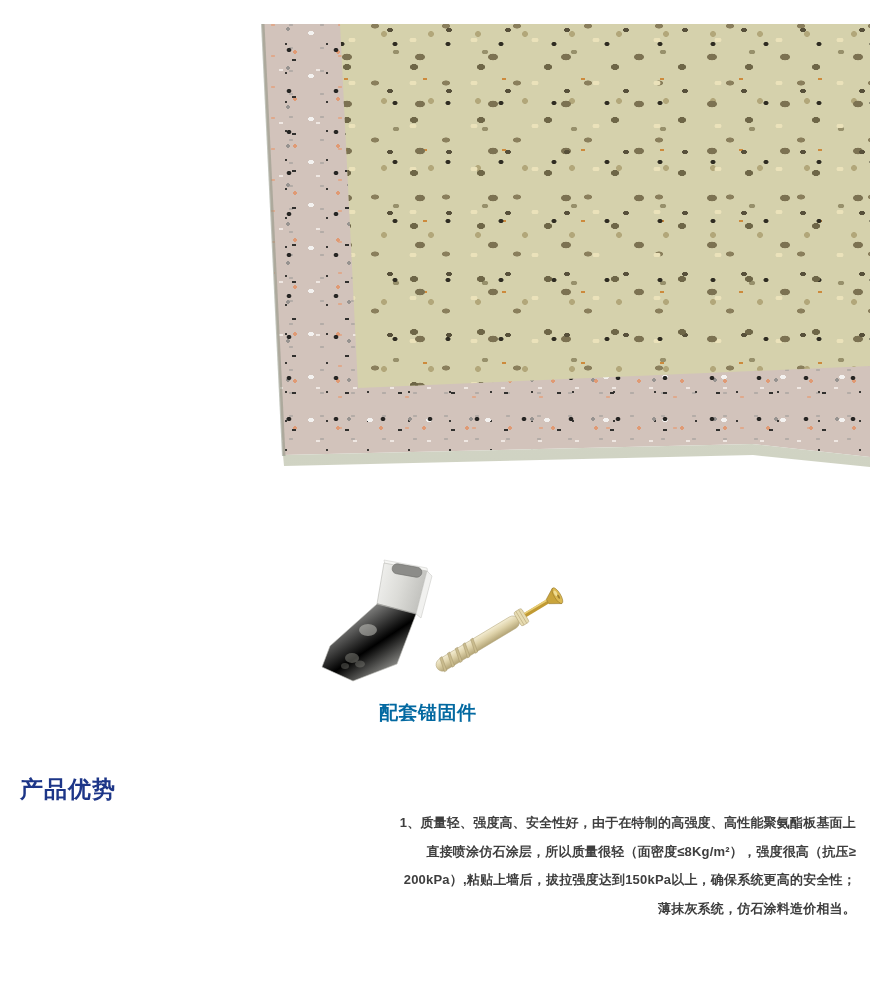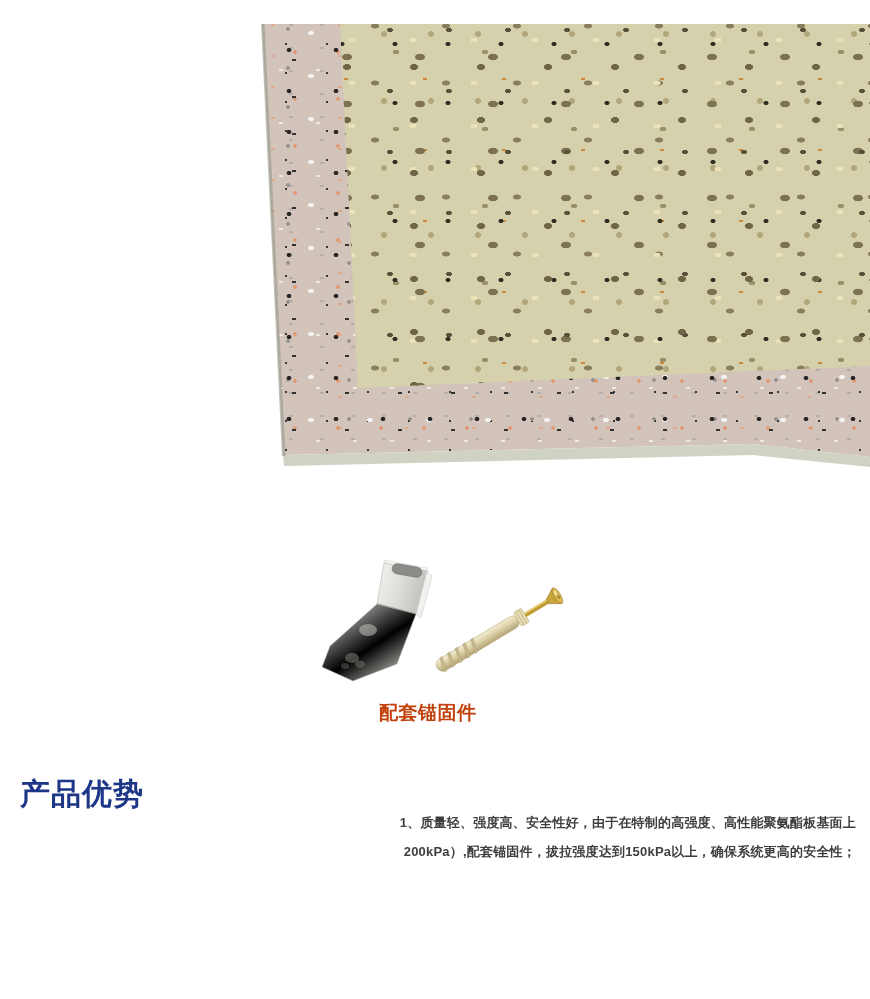--- a/index.html
+++ b/index.html
@@ -42,24 +42,24 @@
   .layer-granite{clip-path:polygon(262px 24px,870px 24px,870px 457px,752px 444px,283px 455px);}
   .layer-stone  {clip-path:polygon(340px 24px,870px 24px,870px 366px,358px 388px);}
   .layer-edge   {clip-path:polygon(283px 455px,752px 444px,870px 457px,870px 467px,753px 455px,284px 466px);
                  background:linear-gradient(#e3e5d8,#cfd2c2);}
   .layer-leftline{clip-path:polygon(261px 24px,264.5px 24px,285.5px 456px,282px 456px);
                  background:#8e9383;opacity:.55;}
 
   
   .hardware{position:absolute;left:300px;top:550px;width:290px;height:150px;}
   .caption{position:absolute;left:379px;top:700px;font-size:19px;font-weight:700;
-           color:#c2410c;letter-spacing:.5px;white-space:nowrap;}
+           color:#0369a1;letter-spacing:.5px;white-space:nowrap;}
 
   
-  .heading{position:absolute;left:20px;top:774px;font-size:30px;font-weight:700;
+  .heading{position:absolute;left:20px;top:774px;font-size:23px;font-weight:700;
            color:#1d3688;letter-spacing:1px;white-space:nowrap;}
   .bodytext{position:absolute;left:20px;top:809px;width:836px;
             font-size:13px;font-weight:600;color:#3e3e3e;text-align:right;}
   .bodytext .line{height:28.6px;line-height:28.6px;white-space:nowrap;letter-spacing:.2px;}
 </style>
 </head>
 <body>
 
 <div class="page">
 
@@ -122,16 +122,18 @@
       <ellipse cx="141" cy="1.5" rx="1" ry="2.4" fill="#6b500f" opacity="0.55"></ellipse>
     </g>
   </svg>
 
   <div class="caption">配套锚固件</div>
 
   <div class="heading">产品优势</div>
 
   <div class="bodytext">
     <div class="line">1、质量轻、强度高、安全性好，由于在特制的高强度、高性能聚氨酯板基面上</div>
-    <div class="line">200kPa）,配套锚固件，拔拉强度达到150kPa以上，确保系统更高的安全性；</div>
+    <div class="line">直接喷涂仿石涂层，所以质量很轻（面密度≤8Kg/m²），强度很高（抗压≥</div>
+    <div class="line">200kPa）,粘贴上墙后，拔拉强度达到150kPa以上，确保系统更高的安全性；</div>
+    <div class="line">薄抹灰系统，仿石涂料造价相当。</div>
   </div>
 
 </div>
 
 </body></html>

